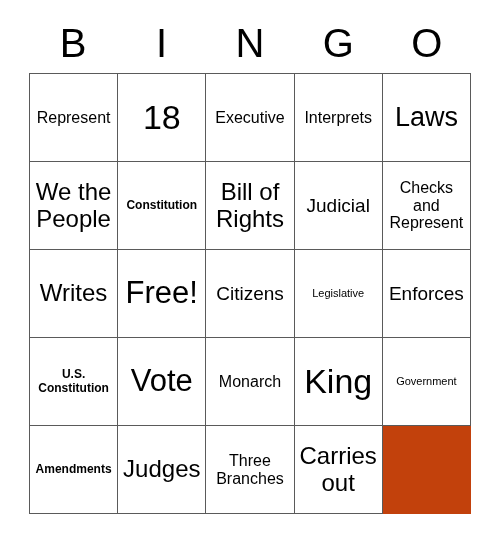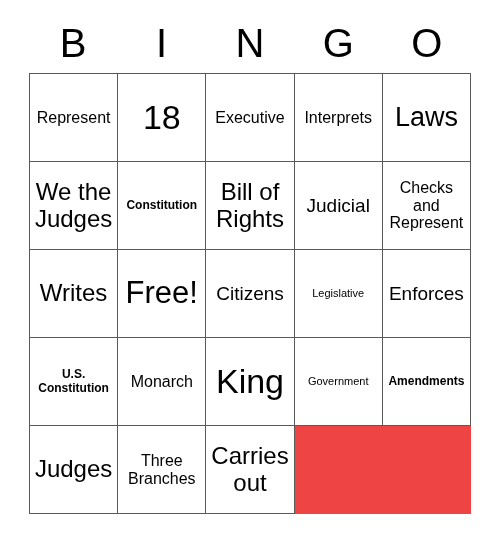--- a/index.html
+++ b/index.html
@@ -48,21 +48,21 @@
     left: 29px;
     top: 73px;
     width: 442px;
     height: 441px;
     display: grid;
     grid-template-columns: repeat(5, 1fr);
     grid-template-rows: repeat(5, 1fr);
     border-top: 1px solid #5a5a5a;
     border-left: 1px solid #5a5a5a;
     box-sizing: border-box;
-    background: #ef4444;
+    background: #c2410c;
   }
   .bingo-cell {
     border-right: 1px solid #5a5a5a;
     border-bottom: 1px solid #5a5a5a;
     box-sizing: border-box;
     display: flex;
     align-items: center;
     justify-content: center;
     text-align: center;
     padding: 2px 3px;
@@ -110,21 +110,21 @@
         <span class="cell-text">Executive</span>
       </div>
       <div class="bingo-cell fs-md">
         <span class="cell-text">Interprets</span>
       </div>
       <div class="bingo-cell fs-xxl">
         <span class="cell-text">Laws</span>
       </div>
       <div class="bingo-cell fs-xl">
         <span class="cell-text">We the
-Judges</span>
+People</span>
       </div>
       <div class="bingo-cell fs-xs">
         <span class="cell-text">Constitution</span>
       </div>
       <div class="bingo-cell fs-xl">
         <span class="cell-text">Bill of
 Rights</span>
       </div>
       <div class="bingo-cell fs-lg">
         <span class="cell-text">Judicial</span>
@@ -146,20 +146,23 @@
       <div class="bingo-cell fs-sm">
         <span class="cell-text">Legislative</span>
       </div>
       <div class="bingo-cell fs-lg">
         <span class="cell-text">Enforces</span>
       </div>
       <div class="bingo-cell fs-xs">
         <span class="cell-text">U.S.
 Constitution</span>
       </div>
+      <div class="bingo-cell fs-huge">
+        <span class="cell-text">Vote</span>
+      </div>
       <div class="bingo-cell fs-md">
         <span class="cell-text">Monarch</span>
       </div>
       <div class="bingo-cell fs-mega">
         <span class="cell-text">King</span>
       </div>
       <div class="bingo-cell fs-sm">
         <span class="cell-text">Government</span>
       </div>
       <div class="bingo-cell fs-xs">

